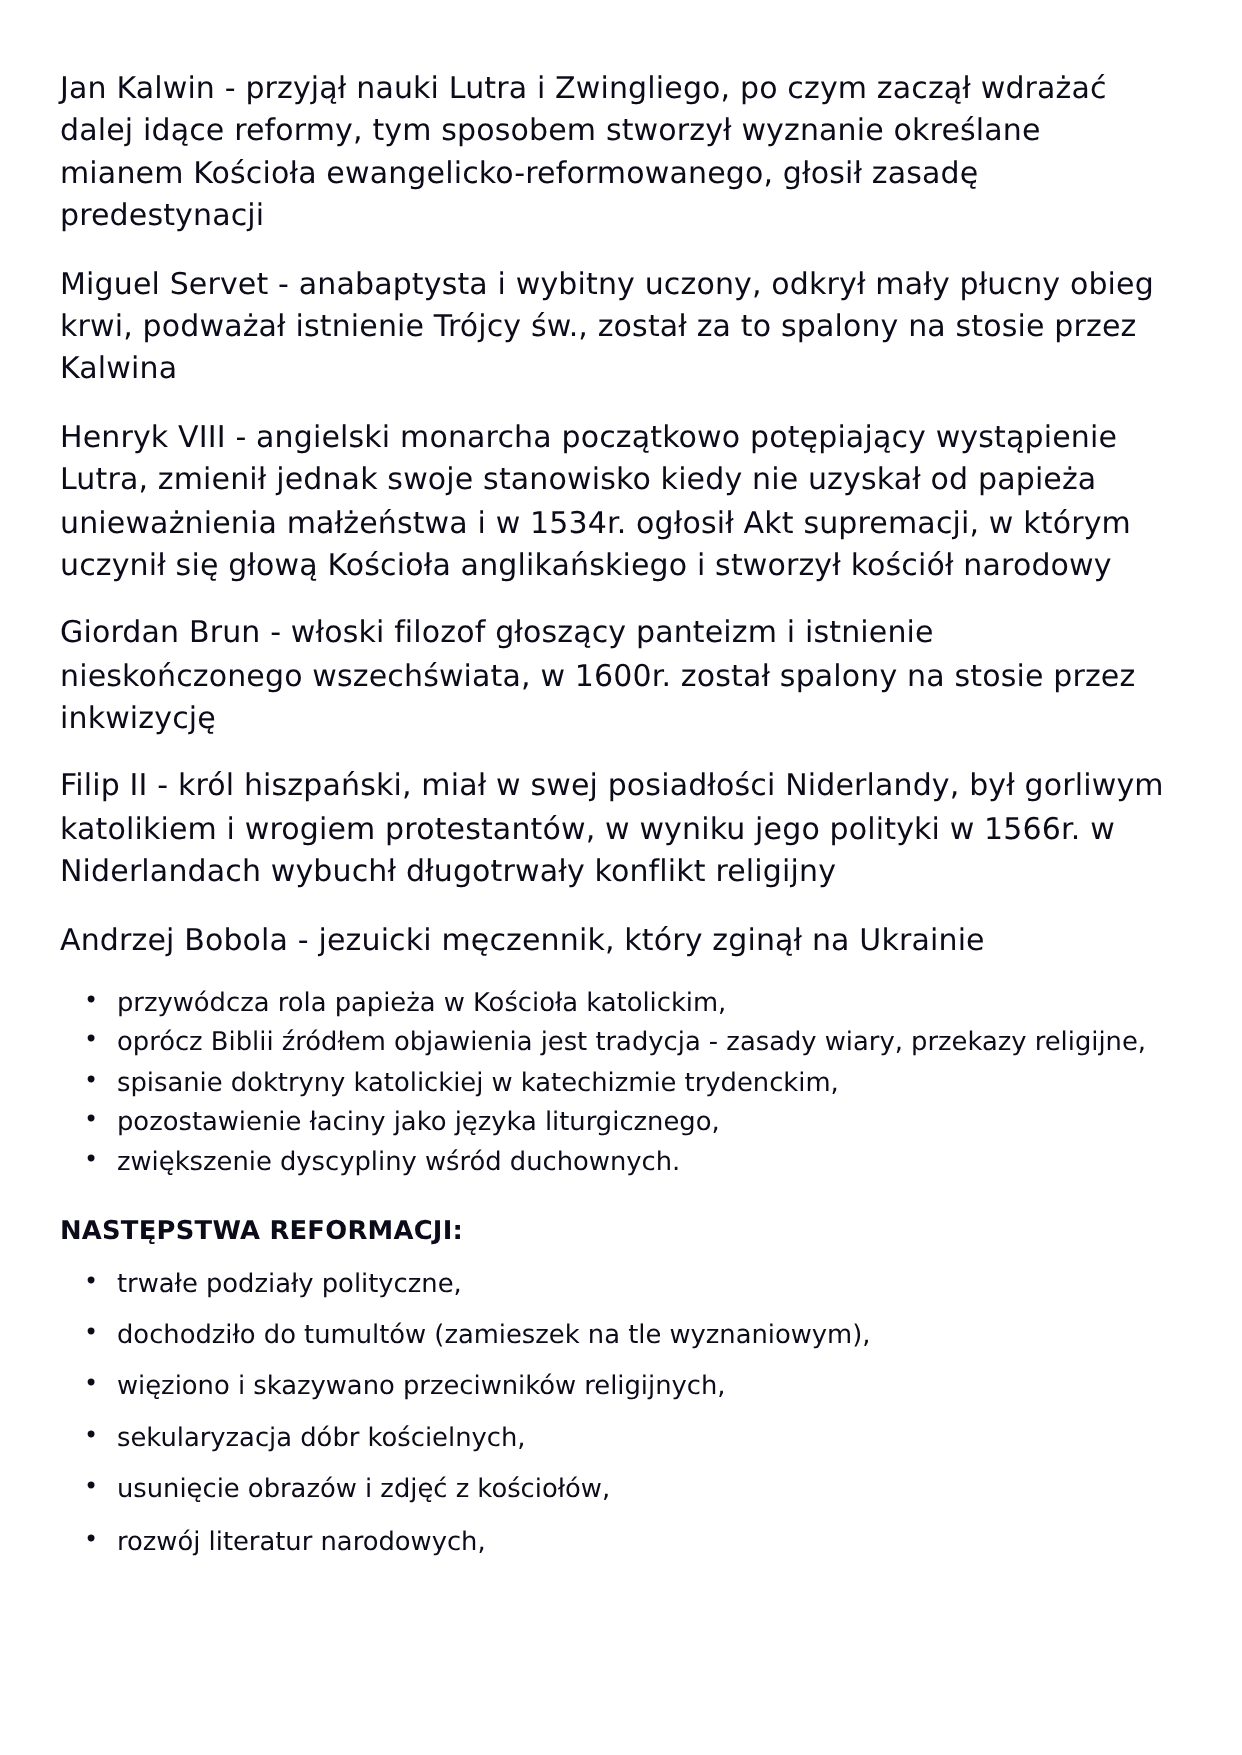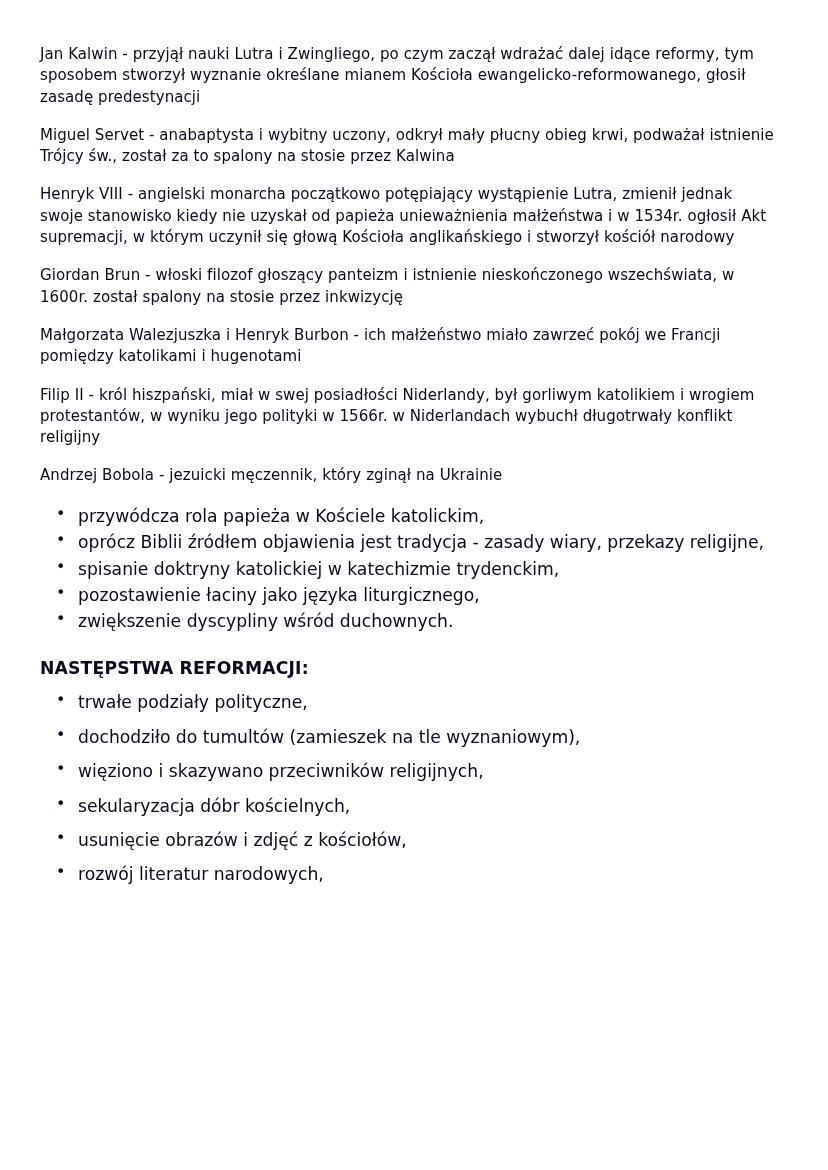--- a/index.html
+++ b/index.html
@@ -13,21 +13,21 @@
     font-family: "DejaVu Sans", sans-serif;
     color: #0b0b1a;
   }
   .page {
     box-sizing: border-box;
     width: 828px;
     min-height: 1170px;
     padding: 44px 52px 20px 40px;
   }
   .para {
-    font-size: 15px;
+    font-size: 20px;
     line-height: 1.42;
     margin: 0 0 17px 0;
     text-align: left;
     letter-spacing: 0.005em;
   }
   .heading {
     font-size: 17.2px;
     line-height: 1.42;
     margin: 0 0 10px 0;
     letter-spacing: 0.01em;
@@ -59,26 +59,25 @@
 </style>
 </head>
 <body>
 
 <div class="page">
 
   <p class="para">Jan Kalwin - przyjął nauki Lutra i Zwingliego, po czym zaczął wdrażać dalej idące reformy, tym sposobem stworzył wyznanie określane mianem Kościoła ewangelicko-reformowanego, głosił zasadę predestynacji</p>
   <p class="para">Miguel Servet - anabaptysta i wybitny uczony, odkrył mały płucny obieg krwi, podważał istnienie Trójcy św., został za to spalony na stosie przez Kalwina</p>
   <p class="para">Henryk VIII - angielski monarcha początkowo potępiający wystąpienie Lutra, zmienił jednak swoje stanowisko kiedy nie uzyskał od papieża unieważnienia małżeństwa i w 1534r. ogłosił Akt supremacji, w którym uczynił się głową Kościoła anglikańskiego i stworzył kościół narodowy</p>
   <p class="para">Giordan Brun - włoski filozof głoszący panteizm i istnienie nieskończonego wszechświata, w 1600r. został spalony na stosie przez inkwizycję</p>
-  <p class="para">Małgorzata Walezjuszka i Henryk Burbon - ich małżeństwo miało zawrzeć pokój we Francji pomiędzy katolikami i hugenotami</p>
   <p class="para">Filip II - król hiszpański, miał w swej posiadłości Niderlandy, był gorliwym katolikiem i wrogiem protestantów, w wyniku jego polityki w 1566r. w Niderlandach wybuchł długotrwały konflikt religijny</p>
   <p class="para">Andrzej Bobola - jezuicki męczennik, który zginął na Ukrainie</p>
 
   <ul class="bullets">
-    <li>przywódcza rola papieża w Kościele katolickim,</li>
+    <li>przywódcza rola papieża w Kościoła katolickim,</li>
     <li>oprócz Biblii źródłem objawienia jest tradycja - zasady wiary, przekazy religijne,</li>
     <li>spisanie doktryny katolickiej w katechizmie trydenckim,</li>
     <li>pozostawienie łaciny jako języka liturgicznego,</li>
     <li>zwiększenie dyscypliny wśród duchownych.</li>
   </ul>
 
   <h2 class="heading block-gap-top">NASTĘPSTWA REFORMACJI:</h2>
   <ul class="bullets spaced">
     <li>trwałe podziały polityczne,</li>
     <li>dochodziło do tumultów (zamieszek na tle wyznaniowym),</li>

